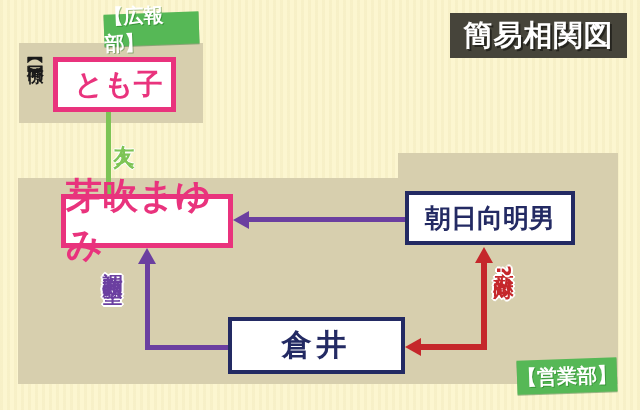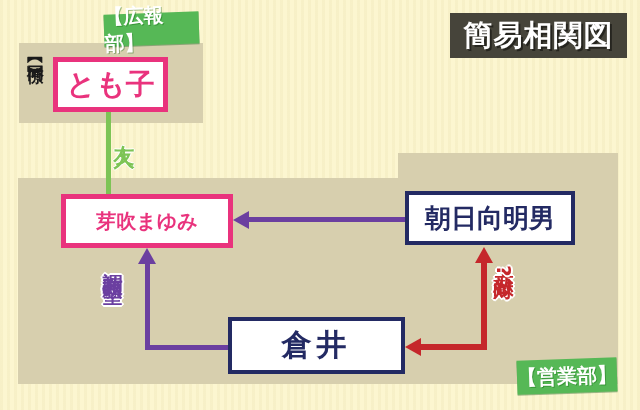--- a/index.html
+++ b/index.html
@@ -32,22 +32,22 @@
   }
   .dept-pr{left:104px;top:13px;width:95px;height:32px;}
   .dept-sales{left:517px;top:359px;width:100px;height:34px;}
 
   .person-box{
     position:absolute;background:#fff;display:flex;align-items:center;justify-content:center;
     font-weight:bold;
   }
   .box-pink{border:5px solid #e9337d;color:#e9337d;}
   .box-navy{border:4px solid #232a63;color:#232a63;}
-  .box-tomoko{left:53px;top:57px;width:105px;height:45px;font-size:29px;}
-  .box-mayumi{left:61px;top:194px;width:162px;height:44px;font-size:20px;}
+  .box-tomoko{left:53px;top:57px;width:105px;height:45px;font-size:29px;padding-left:8px;}
+  .box-mayumi{left:61px;top:194px;width:162px;height:44px;font-size:36px;}
   .box-asahina{left:405px;top:191px;width:162px;height:46px;font-size:26px;}
   .box-kurai{left:228px;top:317px;width:169px;height:49px;font-size:30px;letter-spacing:5px;}
 
   .vtext{
     position:absolute;writing-mode:vertical-rl;font-weight:bold;line-height:1;
   }
   .tag-colleague{left:27px;top:51px;font-size:17px;color:#1a1a1a;letter-spacing:1px;}
   .lbl-friend{
     left:113px;top:128px;font-size:21px;color:#7dc455;letter-spacing:3px;
     font-family:"DejaVu Sans","Liberation Sans",sans-serif;

